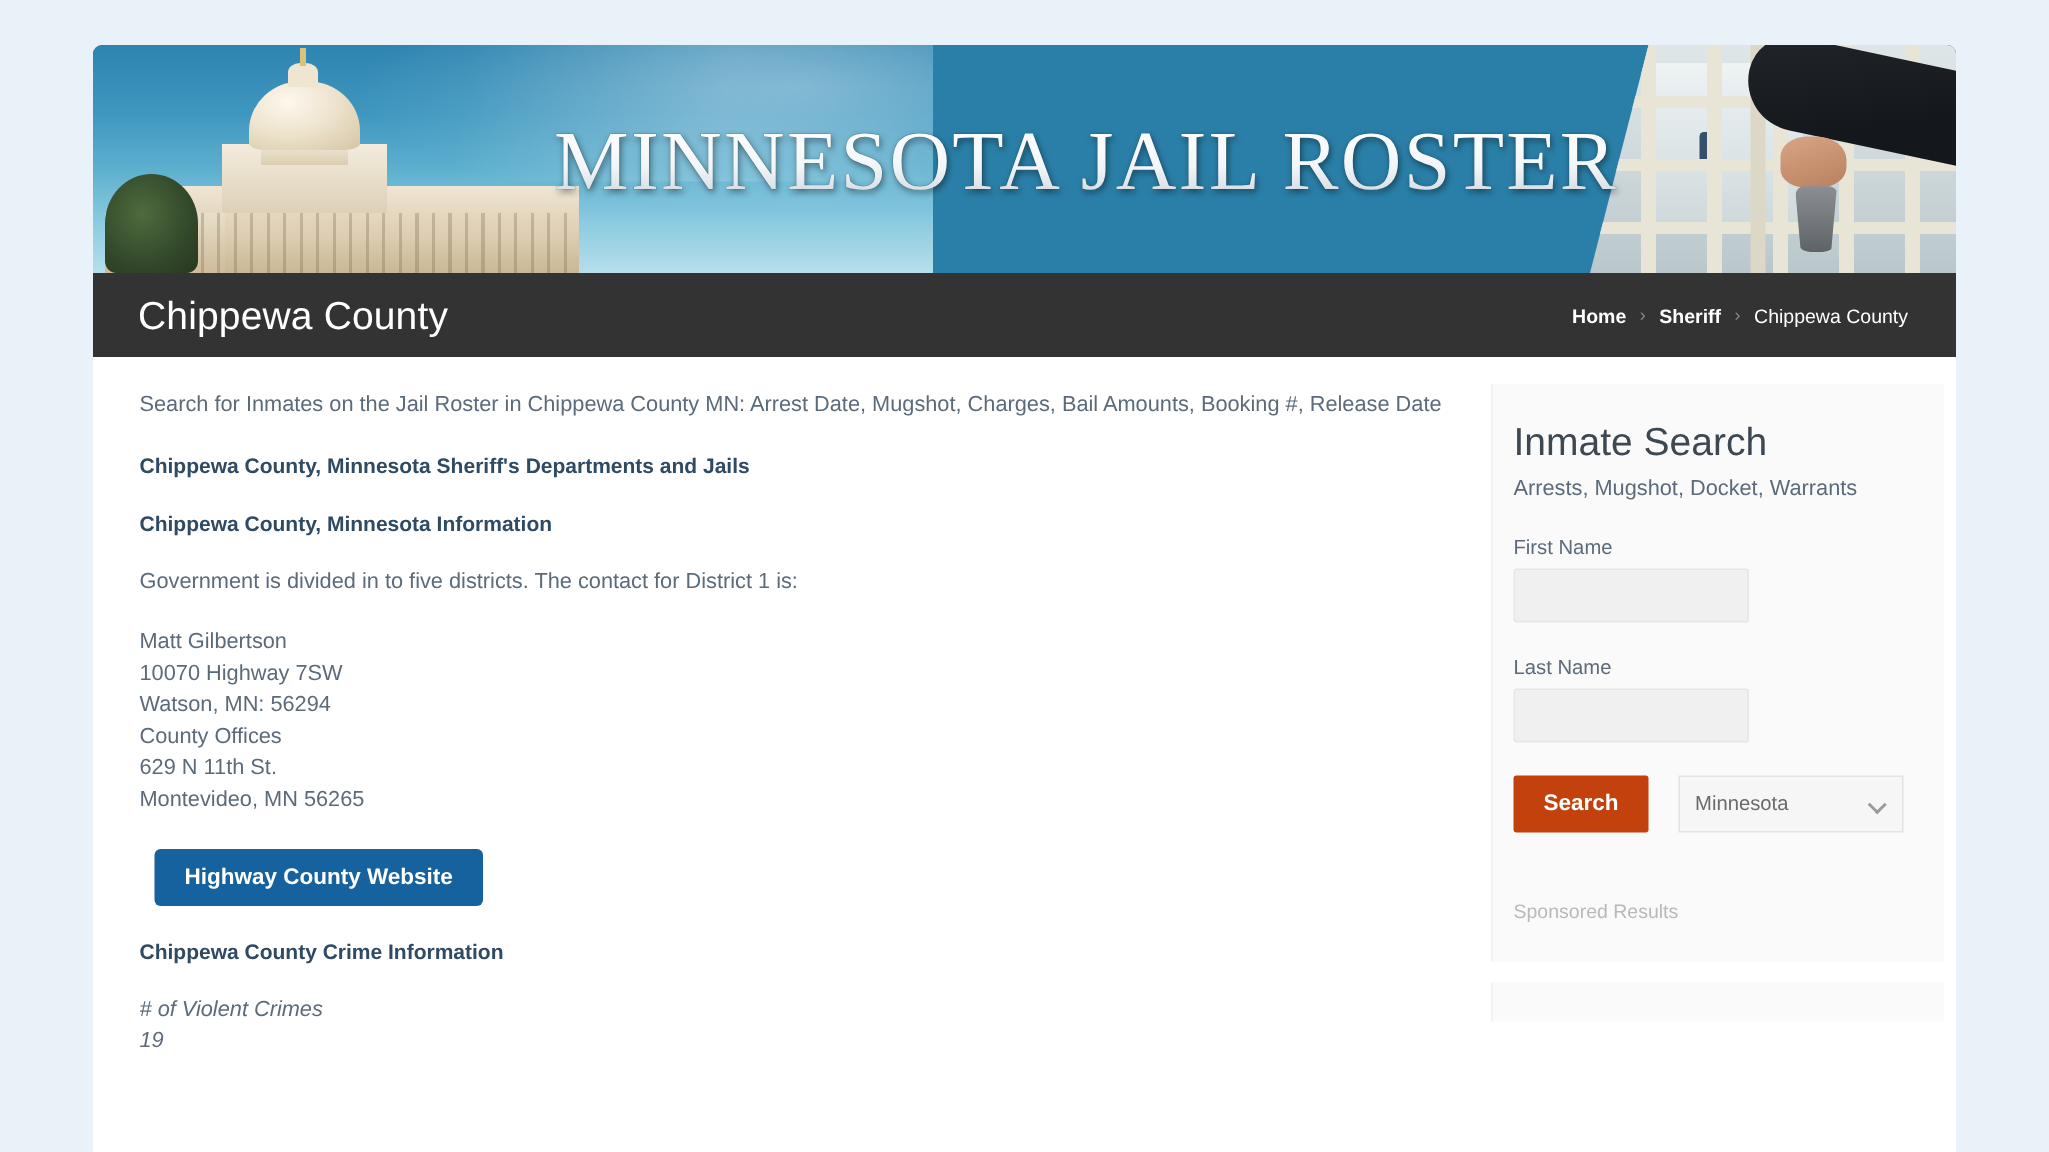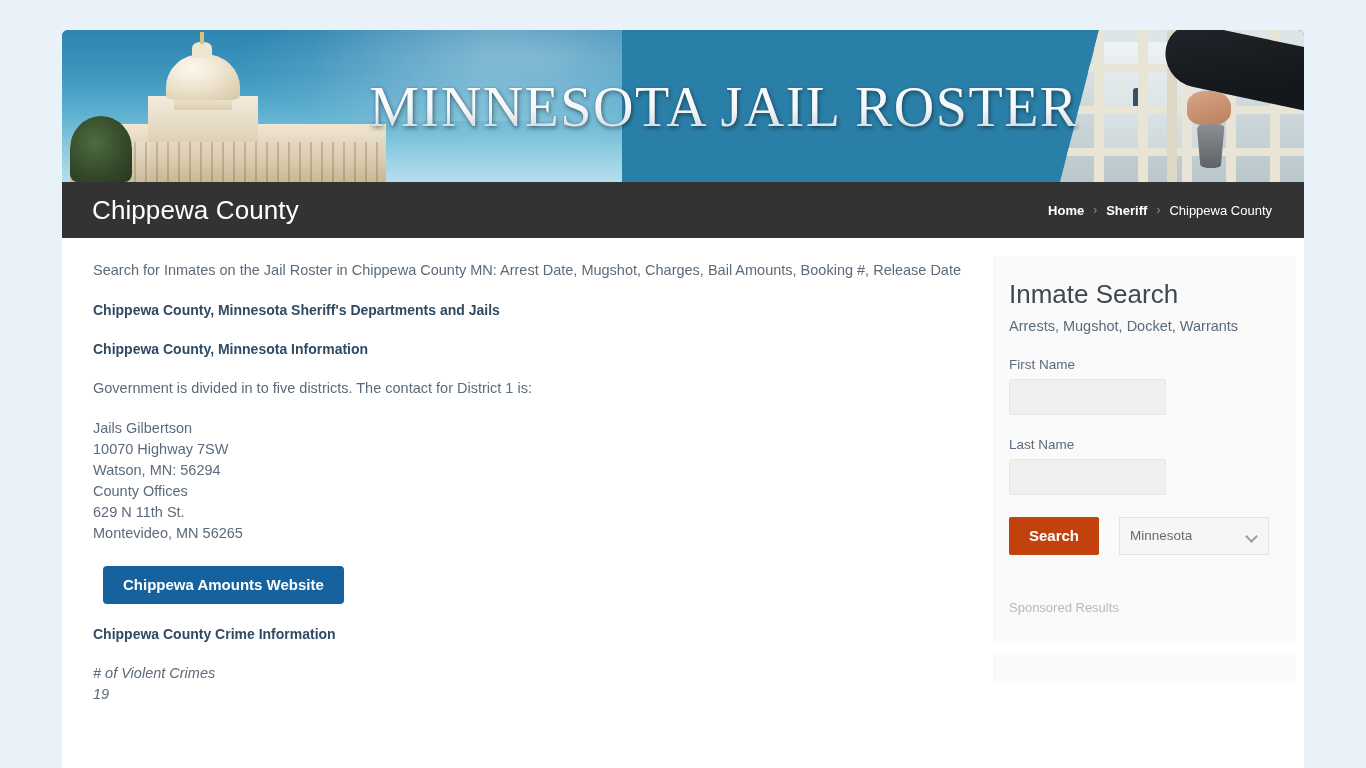--- a/index.html
+++ b/index.html
@@ -408,29 +408,29 @@
         <p class="p">Search for Inmates on the Jail Roster in Chippewa County MN: Arrest Date, Mugshot, Charges, Bail Amounts, Booking #, Release Date</p>
 
         <p class="h-sub">Chippewa County, Minnesota Sheriff's Departments and Jails</p>
 
         <p class="h-sub">Chippewa County, Minnesota Information</p>
 
 
         <p class="p">Government is divided in to five districts. The contact for District 1 is:</p>
 
         <div class="addr">
-          <div>Jails Gilbertson</div>
+          <div>Matt Gilbertson</div>
           <div>10070 Highway 7SW</div>
           <div>Watson, MN: 56294</div>
           <div>County Offices</div>
           <div>629 N 11th St.</div>
           <div>Montevideo, MN 56265</div>
         </div>
 
-        <a class="btn-site" href="#">Chippewa Amounts Website</a>
+        <a class="btn-site" href="#">Highway County Website</a>
 
         <p class="h-sub">Chippewa County Crime Information</p>
 
         <div class="crime-line">
           <div># of Violent Crimes</div>
           <div>19</div>
         </div>
 
         
       </div>

